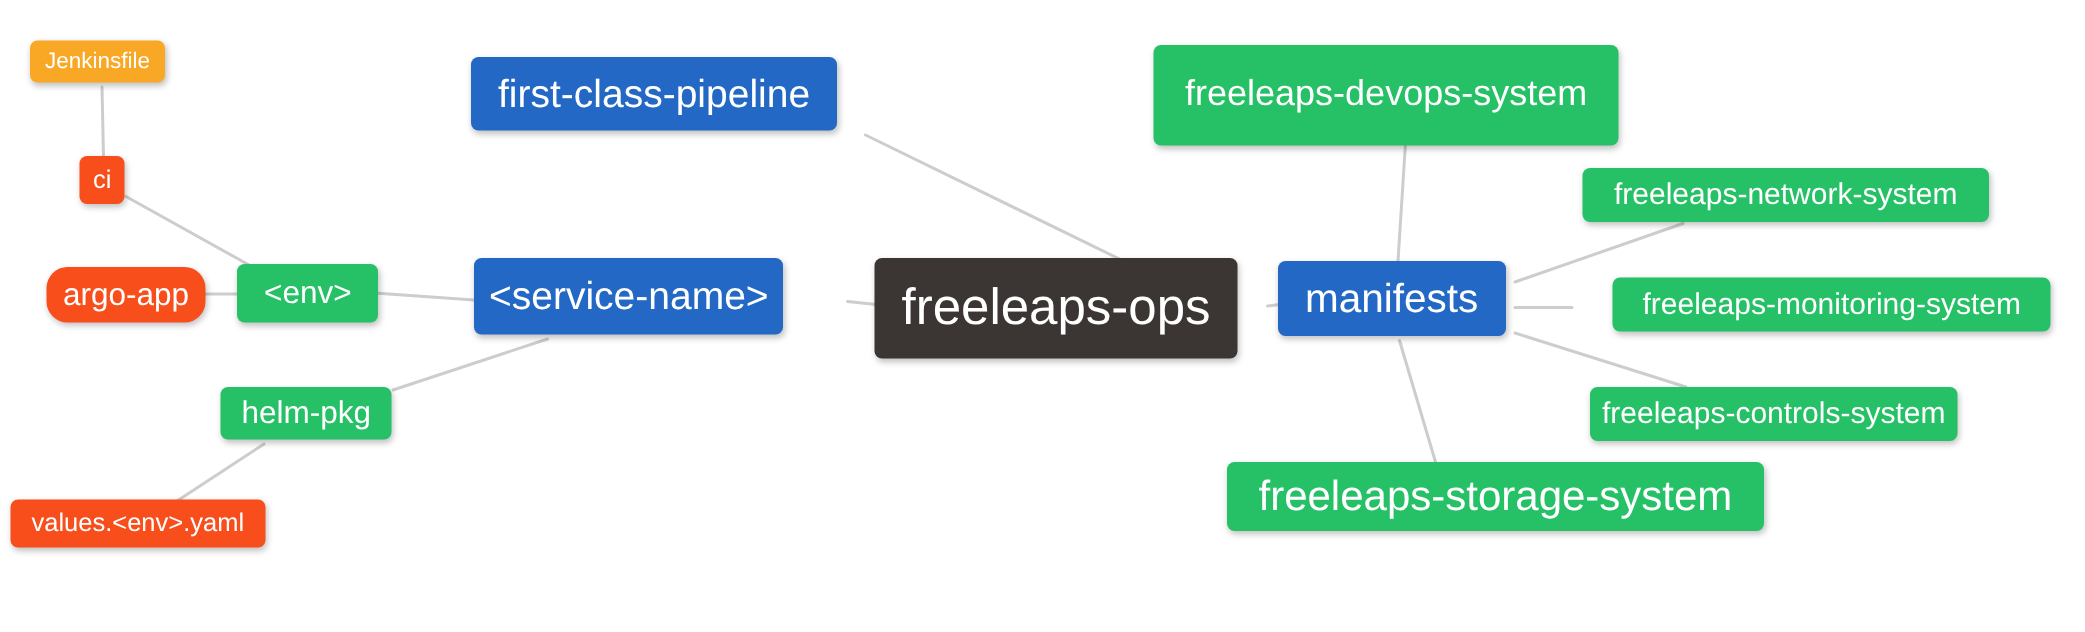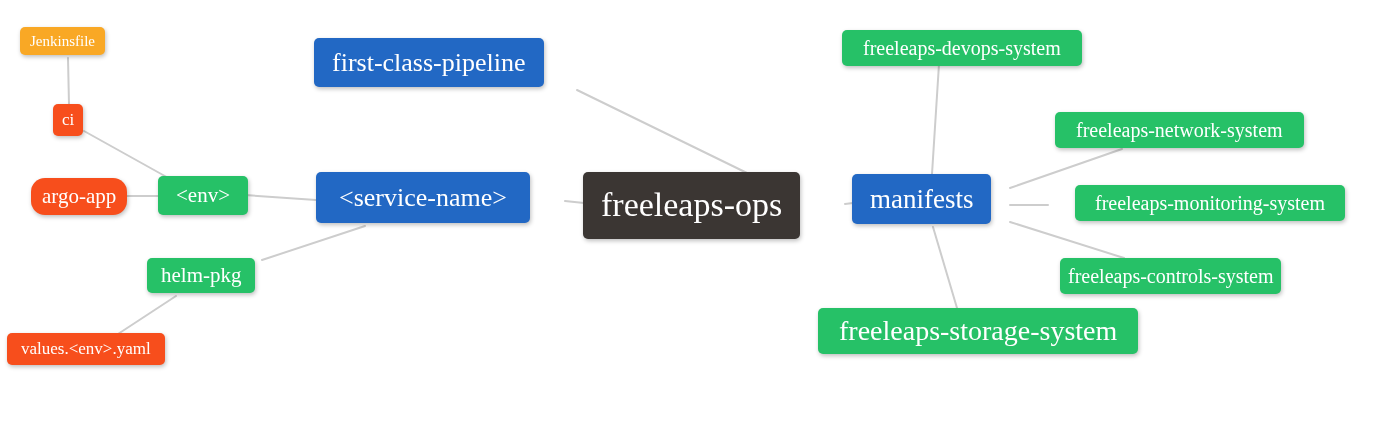--- a/index.html
+++ b/index.html
@@ -1,20 +1,20 @@
 <!DOCTYPE html>
 <html style="--blue: #2268c4; --green: #26c167; --orange: #f9a825; --red: #f74e1c; --dark: #3b3633; --edge: #cdcdcd; --text: #ffffff; --background: #ffffff;"><head>
 <meta charset="utf-8">
 <style>
   html,body { margin:0; padding:0; background:#ffffff; }
   .canvas {
     position:relative;
     width:1390px; height:421px;
     background:var(--background,#ffffff);
-    font-family:Liberation Serif, serif;
+    font-family:Liberation Sans, sans-serif;
     overflow:hidden;
   }
   svg.edges { position:absolute; left:0; top:0; width:1390px; height:421px; }
   svg.edges line { stroke:var(--edge,#cdcdcd); stroke-width:2; stroke-linecap:round; }
 
   .node {
     position:absolute;
     color:var(--text,#ffffff);
     border-radius:5px;
     white-space:nowrap;
@@ -29,24 +29,24 @@
   .c-red    { background:var(--red,#f74e1c); }
   .c-dark   { background:var(--dark,#3b3633); }
 
   .n-jenkinsfile { left:20px;  top:27px;  font-size:15px; padding:5px 10px; }
   .n-ci          { left:53px;  top:104px; font-size:17px; padding:6px 9px;  }
   .n-argo        { left:31px;  top:178px; font-size:21px; padding:6px 11px;border-radius:14px; }
   .n-env         { left:158px; top:176px; font-size:21px; padding:7px 18px; }
   .n-helm        { left:147px; top:258px; font-size:21px; padding:5px 14px; }
   .n-values      { left:7px;   top:333px; font-size:17px; padding:6px 14px; }
   .n-fcp         { left:314px; top:38px;  font-size:26px; padding:9px 18px; }
-  .n-svc         { left:316px; top:172px; font-size:26px; padding:10px 23px;}
+  .n-svc         { left:316px; top:172px; font-size:26px; padding:10px 10px;}
   .n-root        { left:583px; top:172px; font-size:34px; padding:13px 18px;}
   .n-manifests   { left:852px; top:174px; font-size:27px; padding:9px 18px; }
-  .n-devops      { left:842px; top:30px;  font-size:20px; padding:6px 21px; }
+  .n-devops      { left:769px; top:30px;  font-size:24px; padding:19px 21px; }
   .n-network     { left:1055px;top:112px; font-size:20px; padding:6px 21px; }
   .n-monitoring  { left:1048px;top:185px; font-size:20px; padding:6px 20px;margin-left:27px; }
   .n-controls    { left:1060px;top:258px; font-size:20px; padding:6px 8px; }
   .n-storage     { left:818px; top:308px; font-size:28px; padding:6px 21px; }
 </style>
 </head>
 <body>
 
 <div class="canvas">
 

